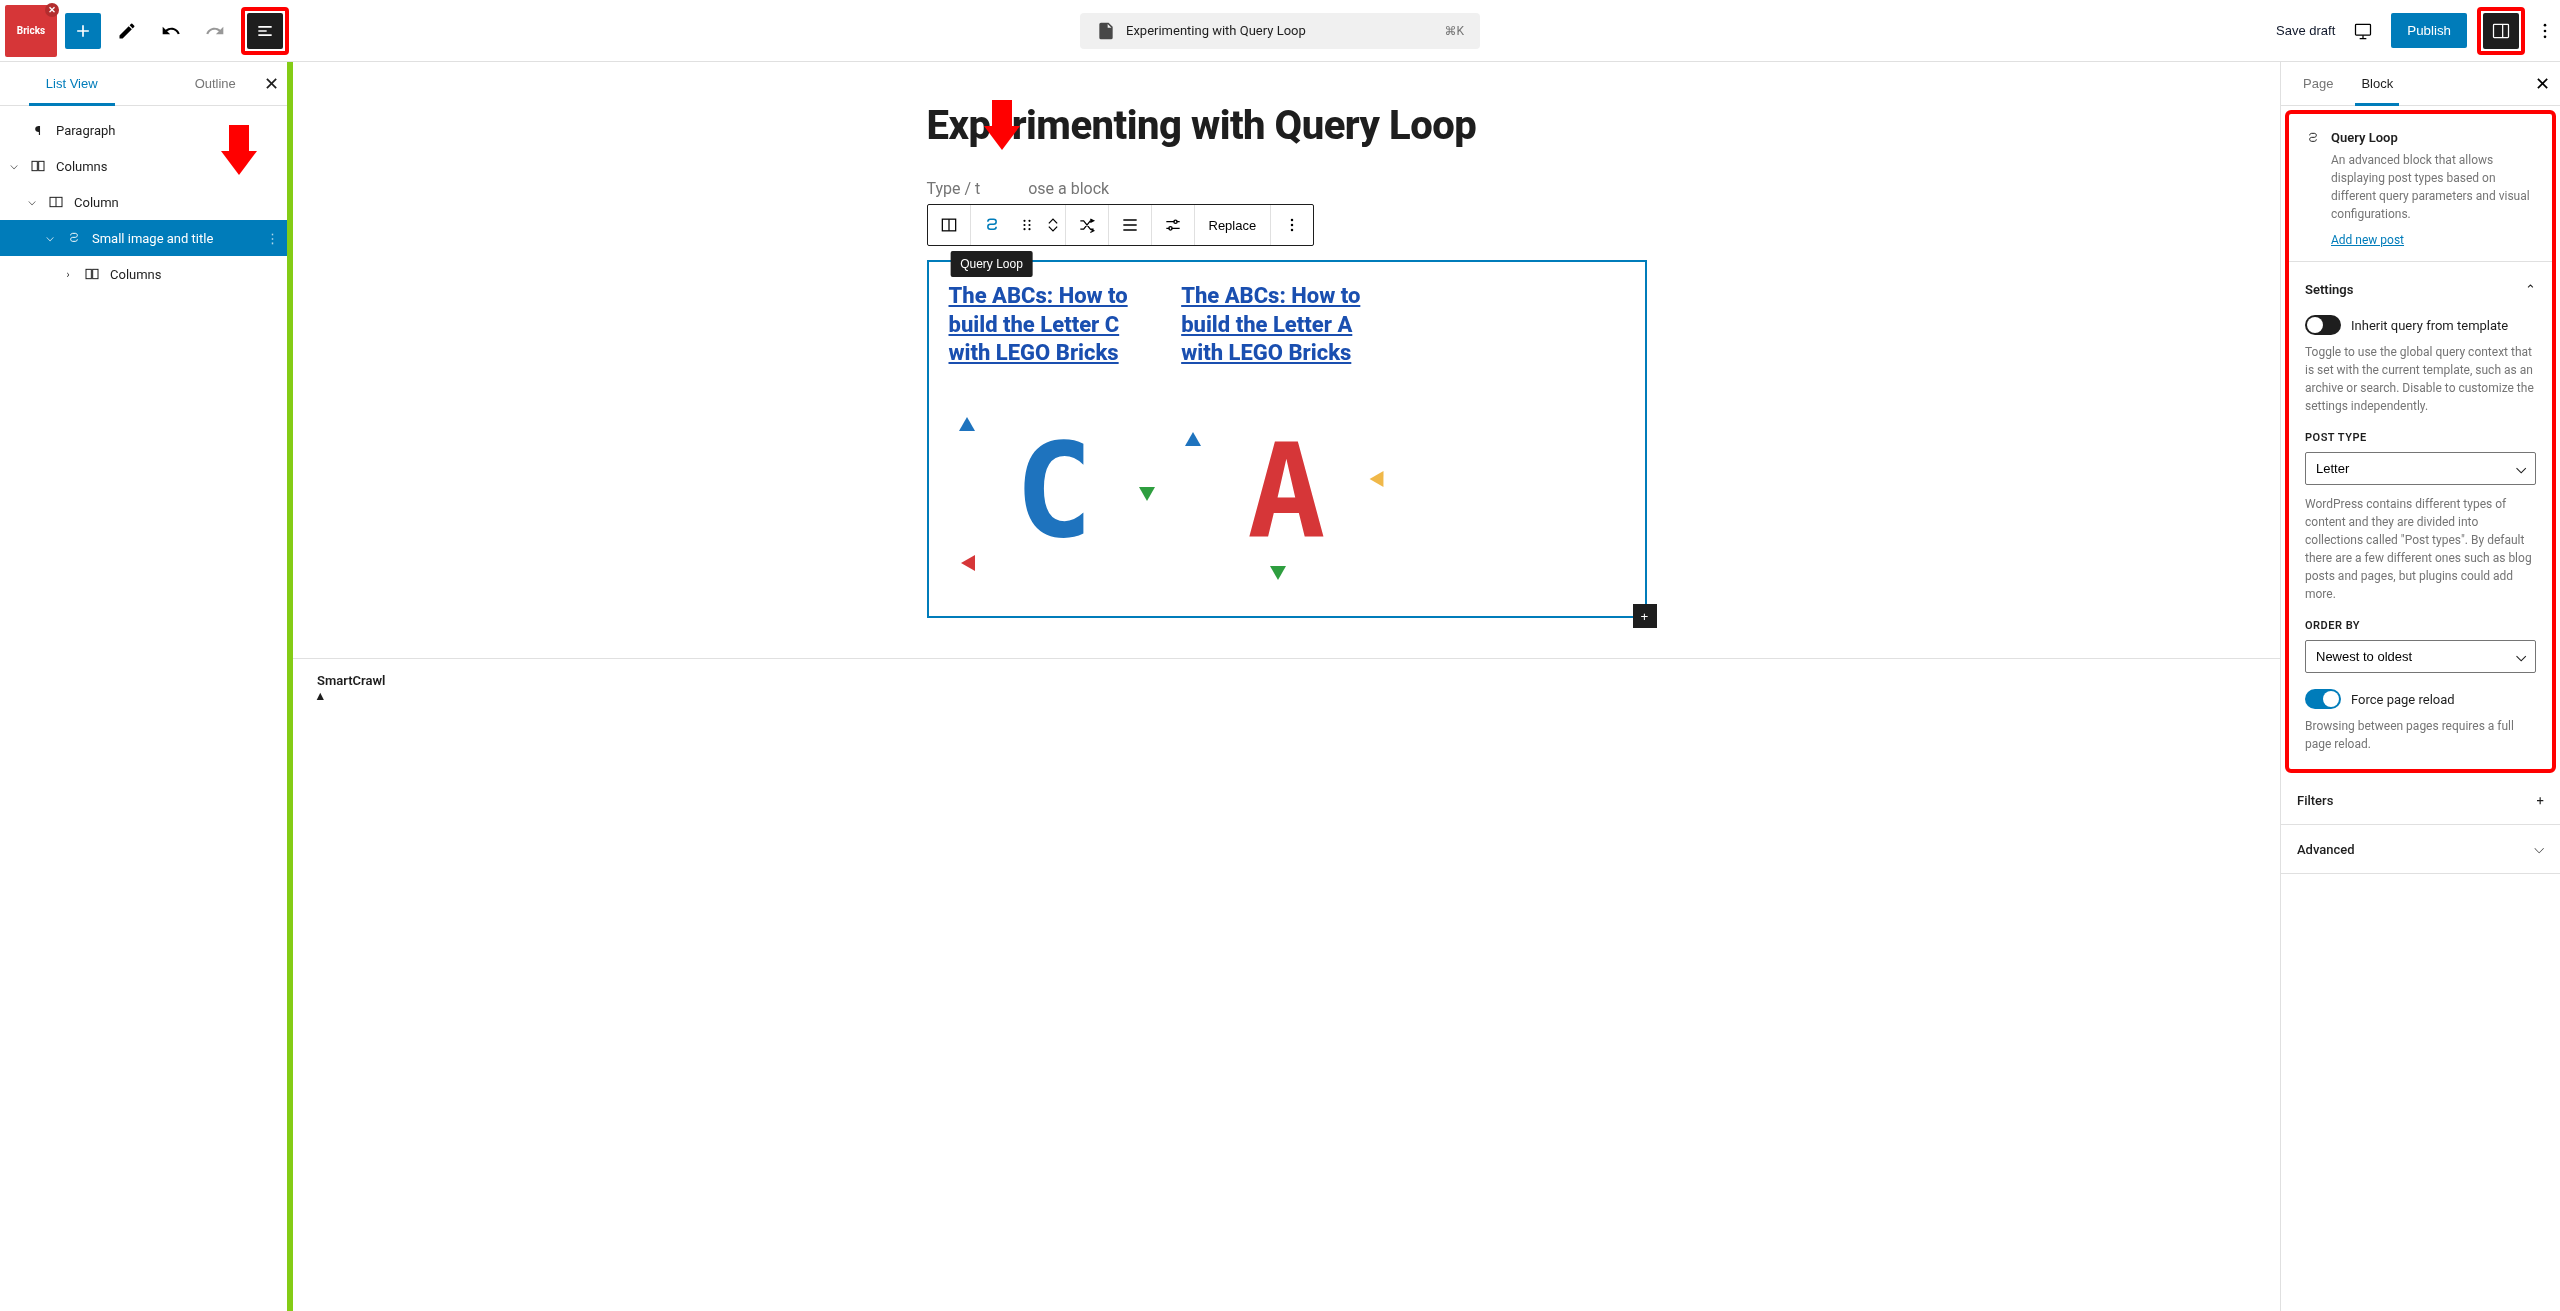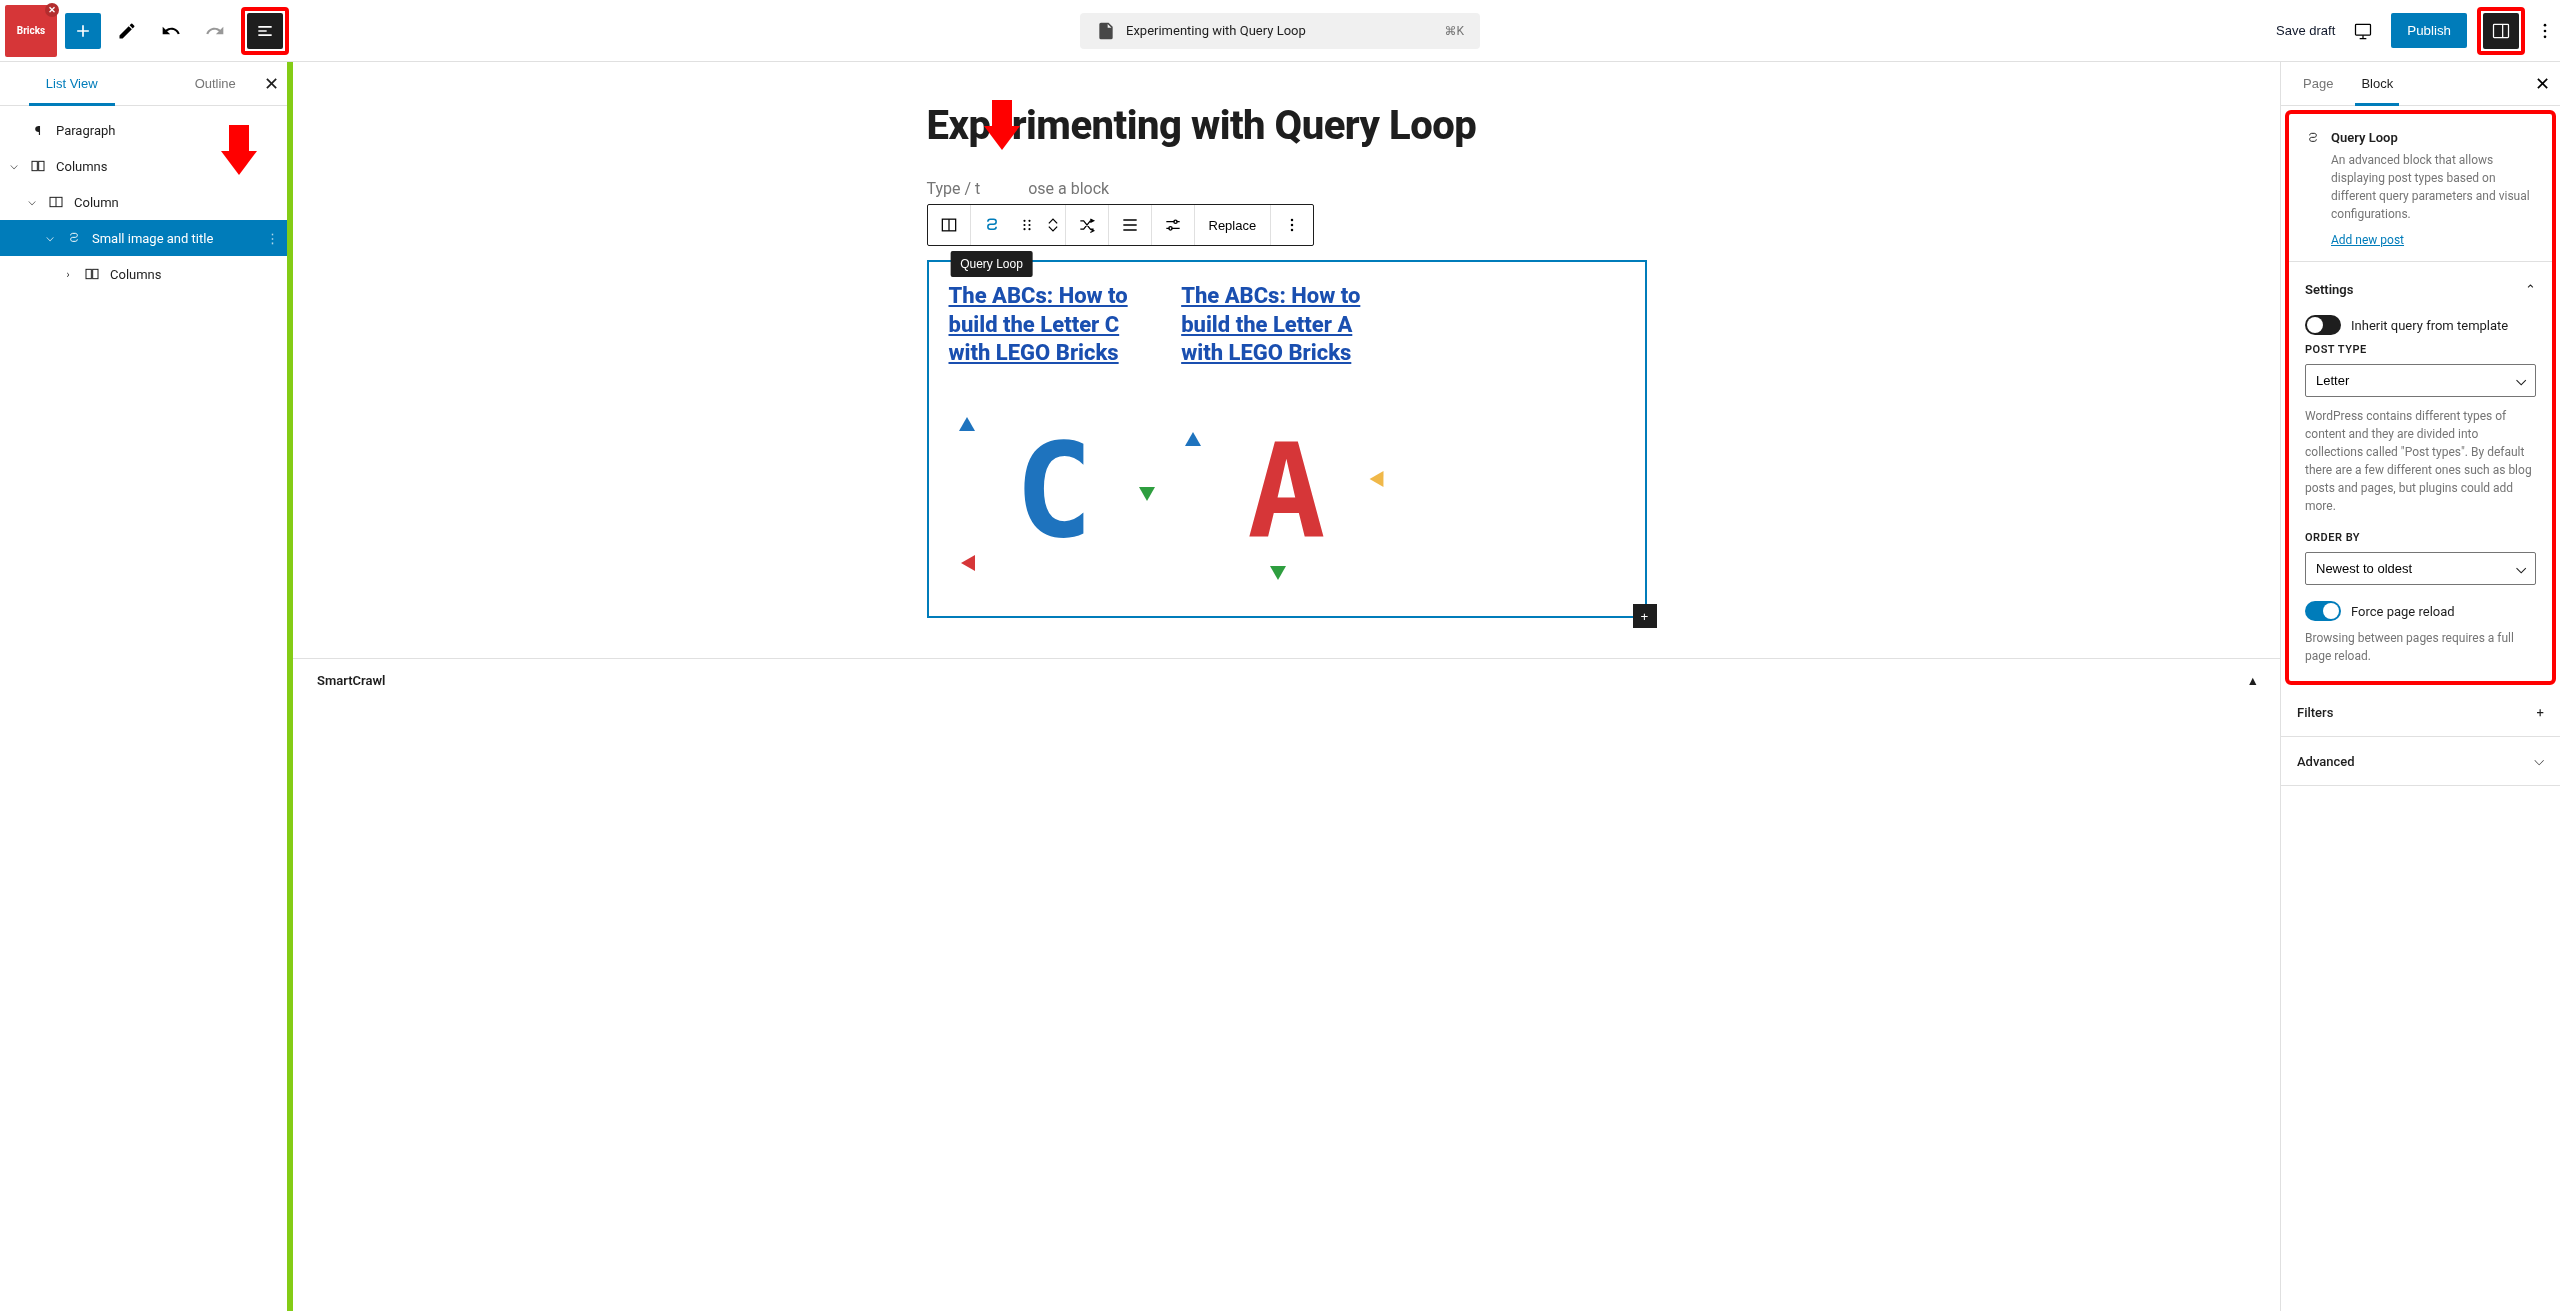--- a/index.html
+++ b/index.html
@@ -67,21 +67,21 @@
 .lego-c { color: #1e73be; }
 .lego-b { color: #2e9e3f; }
 .lego-a { color: #d63638; }
 .tri { position: absolute; width: 0; height: 0; }
 .tri.blue { border-left: 8px solid transparent; border-right: 8px solid transparent; border-bottom: 14px solid #1e73be; top: 15%; left: 5%; }
 .tri.green { border-left: 8px solid transparent; border-right: 8px solid transparent; border-bottom: 14px solid #2e9e3f; transform: rotate(180deg); top: 48%; right: 2%; }
 .tri.red { border-top: 8px solid transparent; border-bottom: 8px solid transparent; border-right: 14px solid #d63638; bottom: 12%; left: 6%; }
 .tri.yellow { border-left: 8px solid transparent; border-right: 8px solid transparent; border-bottom: 14px solid #f0b849; transform: rotate(30deg); top: 52%; left: 3%; }
 .add-block-btn { position: absolute; bottom: -12px; right: -12px; width: 24px; height: 24px; background: #1e1e1e; color: #fff; display: flex; align-items: center; justify-content: center; border: none; cursor: pointer; }
 
-.editor-footer { border-top: 1px solid #e0e0e0; padding: 14px 24px; margin-top: 40px; display: flex; justify-content: space-between; color: #1e1e1e; font-weight: 600; }
+.editor-footer { border-top: 1px solid #e0e0e0; padding: 14px 24px; margin-top: 40px; display: flex; justify-content: space-between; color: #1e1e1e; font-weight: 600; flex-direction: column; }
 
 
 .right-panel { width: 280px; border-left: 1px solid #e0e0e0; overflow-y: auto; }
 .rp-tabs { display: flex; border-bottom: 1px solid #e0e0e0; position: relative; padding: 0 8px; }
 .rp-tab { padding: 14px 14px; background: none; border: none; cursor: pointer; font-size: 13px; color: #757575; position: relative; }
 .rp-tab.active { color: #1e1e1e; font-weight: 500; }
 .rp-tab.active::after { content: ""; position: absolute; bottom: -1px; left: 8px; right: 8px; height: 3px; background: #007cba; }
 .rp-close { position: absolute; right: 10px; top: 50%; transform: translateY(-50%); background: none; border: none; cursor: pointer; font-size: 18px; }
 
 .rp-section { padding: 16px; border-bottom: 1px solid #e0e0e0; }
@@ -382,20 +382,21 @@
         <div style="border-top:1px solid #e0e0e0; margin:14px -16px 0; padding:16px 16px 0">
           <div class="section-header">
             <span class="section-title">Settings</span>
             <span>⌃</span>
           </div>
           <div class="section-body">
             <div class="toggle-row">
               <div class="toggle off"></div>
               <span class="toggle-label">Inherit query from template</span>
             </div>
+            <div class="help-text">Toggle to use the global query context that is set with the current template, such as an archive or search. Disable to customize the settings independently.</div>
 
             <div class="field-label">POST TYPE</div>
             <div class="select-wrap">
               <select class="select">
                 <option>Letter</option>
               </select>
             </div>
             <div class="help-text">WordPress contains different types of content and they are divided into collections called "Post types". By default there are a few different ones such as blog posts and pages, but plugins could add more.</div>
 
             <div class="field-label">ORDER BY</div>

